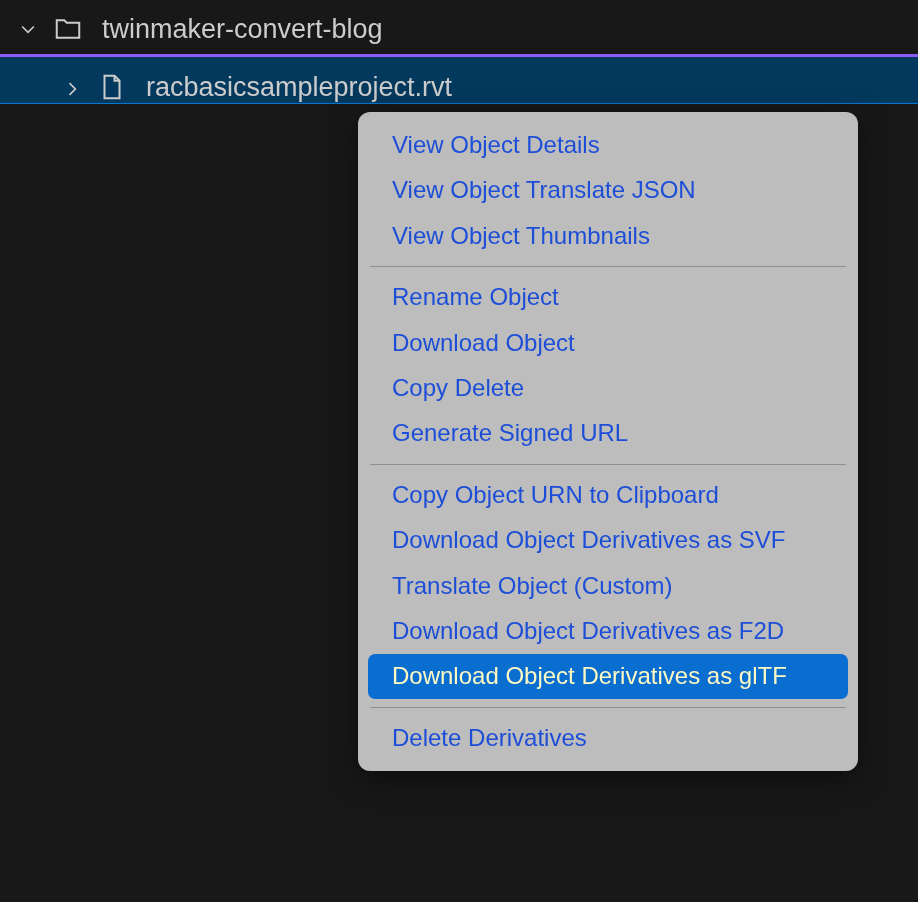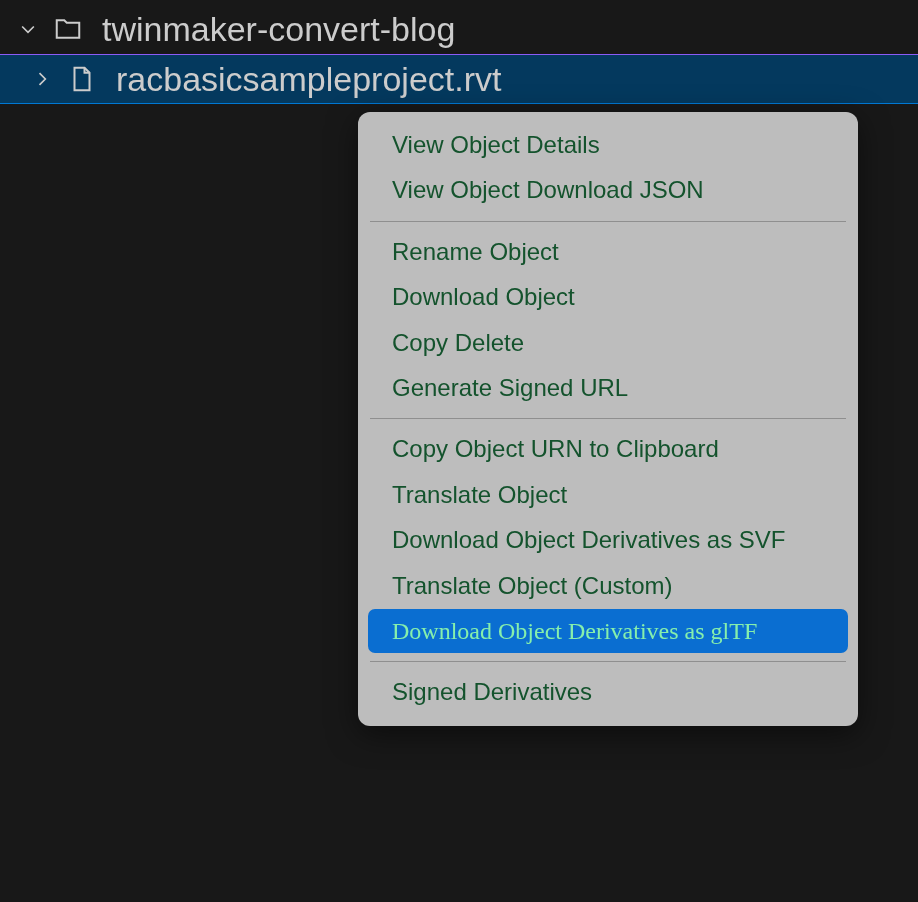--- a/index.html
+++ b/index.html
@@ -17,31 +17,32 @@
   }
   .tree {
     padding-top: 4px;
   }
   .tree-row {
     display: flex;
     align-items: center;
     height: 50px;
     padding-left: 14px;
     color: #cccccc;
-    font-size: 34px;
+    font-size: 27px;
     cursor: pointer;
   }
   .tree-row.folder {
     background: transparent;
   }
   .tree-row.file {
     background: #04395e;
-    border-top: 1px solid #8b5cf6;
+    border-top: 3px solid #8b5cf6;
     border-bottom: 1px solid #0078d4;
-    padding-left: 28px;
+    padding-left: 58px;
+    align-items: flex-end;
   }
   .chevron {
     width: 28px;
     height: 28px;
     display: inline-flex;
     align-items: center;
     justify-content: center;
     margin-right: 10px;
     flex-shrink: 0;
   }
@@ -78,30 +79,29 @@
     left: 358px;
     width: 500px;
     background: #bdbdbd;
     border-radius: 12px;
     box-shadow: 0 8px 30px rgba(0,0,0,0.5);
     padding: 10px 0;
   }
   .menu-item {
     padding: 6px 24px;
     font-size: 24px;
-    color: #14532d;
+    color: #1d4ed8;
     cursor: pointer;
     line-height: 1.35;
     margin: 1px 10px;
     border-radius: 7px;
   }
   .menu-item.highlight {
     background: #0a6ed1;
-    color: #86efac;
-    font-family: Liberation Serif, serif;
+    color: #fef9c3;
   }
   .menu-sep {
     height: 1px;
     background: #8f8f8f;
     margin: 8px 12px;
   }
 </style>
 </head>
 <body>
 
@@ -134,34 +134,35 @@
       </svg>
     </span>
     <span class="label">racbasicsampleproject.rvt</span>
   </div>
 
 </div>
 
 <div class="context-menu">
 
   <div class="menu-item">View Object Details</div>
-  <div class="menu-item">View Object Download JSON</div>
+  <div class="menu-item">View Object Translate JSON</div>
+  <div class="menu-item">View Object Thumbnails</div>
 
   <div class="menu-sep"></div>
 
   <div class="menu-item">Rename Object</div>
   <div class="menu-item">Download Object</div>
   <div class="menu-item">Copy Delete</div>
   <div class="menu-item">Generate Signed URL</div>
 
   <div class="menu-sep"></div>
 
   <div class="menu-item">Copy Object URN to Clipboard</div>
-  <div class="menu-item">Translate Object</div>
   <div class="menu-item">Download Object Derivatives as SVF</div>
   <div class="menu-item">Translate Object (Custom)</div>
+  <div class="menu-item">Download Object Derivatives as F2D</div>
   <div class="menu-item highlight">Download Object Derivatives as glTF</div>
 
   <div class="menu-sep"></div>
 
-  <div class="menu-item">Signed Derivatives</div>
+  <div class="menu-item">Delete Derivatives</div>
 
 </div>
 
 </body></html>

